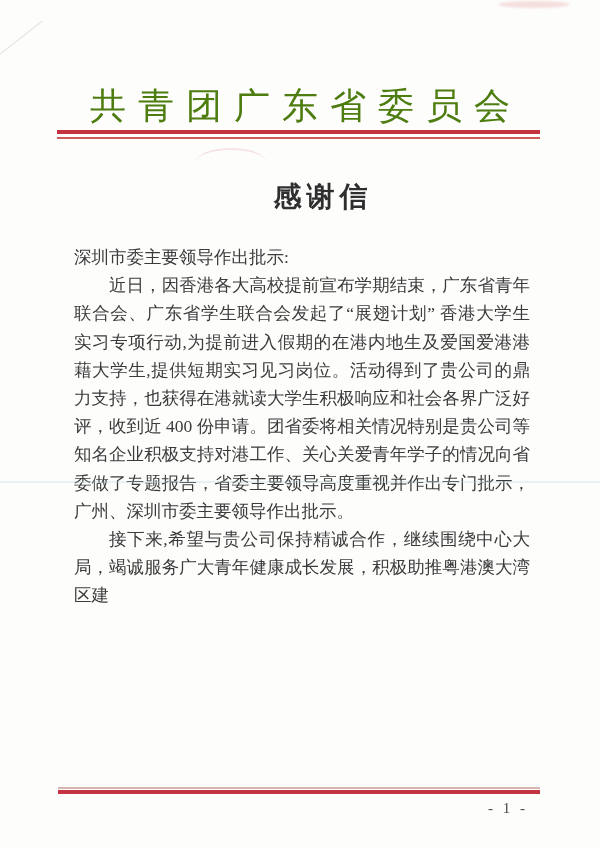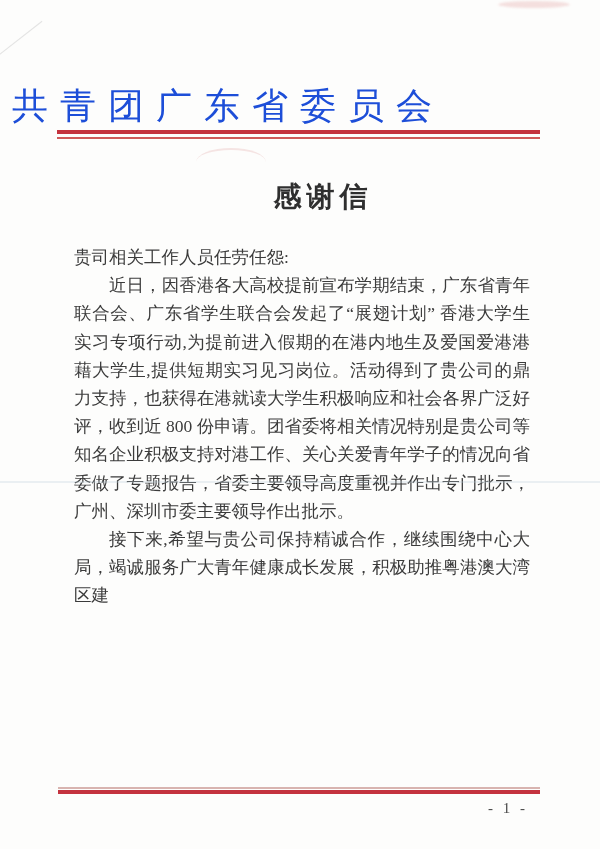--- a/index.html
+++ b/index.html
@@ -15,24 +15,24 @@
     overflow: hidden;
     font-family: "Liberation Serif", "DejaVu Serif", serif;
   }
 
   
   .letterhead {
     position: absolute;
     top: 82px;
     left: 0;
     width: 600px;
-    text-align: left;
+    text-align: center;
     font-size: 36px;
     font-weight: normal;
-    color: #1d4ed8;
+    color: #4d7c0f;
     letter-spacing: 12px;
     text-indent: 12px;
     white-space: nowrap;
   }
   .rule-thick {
     position: absolute;
     left: 57px;
     top: 130px;
     width: 483px;
     height: 4px;
@@ -138,22 +138,22 @@
 
 <div class="page">
 
   <div class="letterhead">共青团广东省委员会</div>
   <div class="rule-thick"></div>
   <div class="rule-thin"></div>
 
   <h1 class="title">感谢信</h1>
 
   <div class="body-text">
-    <p class="salutation">贵司相关工作人员任劳任怨:</p>
-    <p class="para">近日，因香港各大高校提前宣布学期结束，广东省青年联合会、广东省学生联合会发起了“展翅计划” 香港大学生实习专项行动,为提前进入假期的在港内地生及爱国爱港港藉大学生,提供短期实习见习岗位。活动得到了贵公司的鼎力支持，也获得在港就读大学生积极响应和社会各界广泛好评，收到近 800 份申请。团省委将相关情况特别是贵公司等知名企业积极支持对港工作、关心关爱青年学子的情况向省委做了专题报告，省委主要领导高度重视并作出专门批示，广州、深圳市委主要领导作出批示。</p>
+    <p class="salutation">深圳市委主要领导作出批示:</p>
+    <p class="para">近日，因香港各大高校提前宣布学期结束，广东省青年联合会、广东省学生联合会发起了“展翅计划” 香港大学生实习专项行动,为提前进入假期的在港内地生及爱国爱港港藉大学生,提供短期实习见习岗位。活动得到了贵公司的鼎力支持，也获得在港就读大学生积极响应和社会各界广泛好评，收到近 400 份申请。团省委将相关情况特别是贵公司等知名企业积极支持对港工作、关心关爱青年学子的情况向省委做了专题报告，省委主要领导高度重视并作出专门批示，广州、深圳市委主要领导作出批示。</p>
     <p class="para">接下来,希望与贵公司保持精诚合作，继续围绕中心大局，竭诚服务广大青年健康成长发展，积极助推粤港澳大湾区建</p>
   </div>
 
   <div class="footer-rule-thin"></div>
   <div class="footer-rule-thick"></div>
   <div class="page-number">- 1 -</div>
 
   <div class="artifact artifact-smudge-top-right"></div>
   <div class="artifact artifact-arc-under-rule"></div>
   <div class="artifact artifact-diagonal-top-left"></div>

